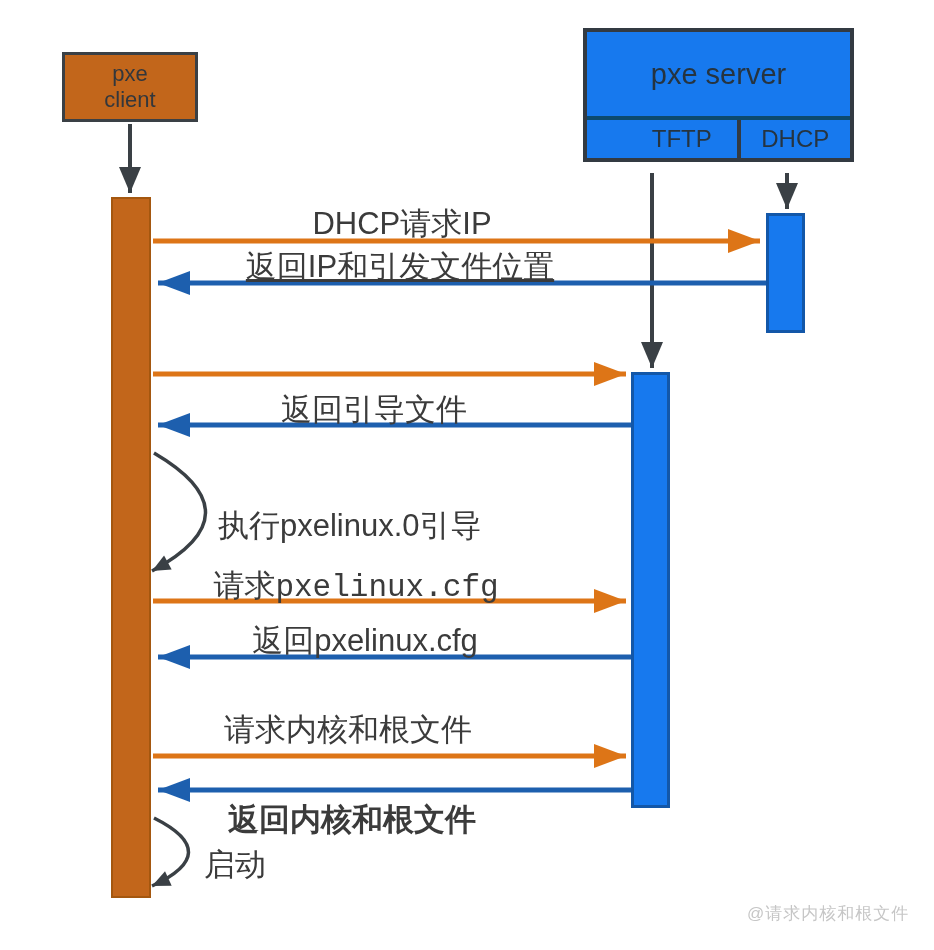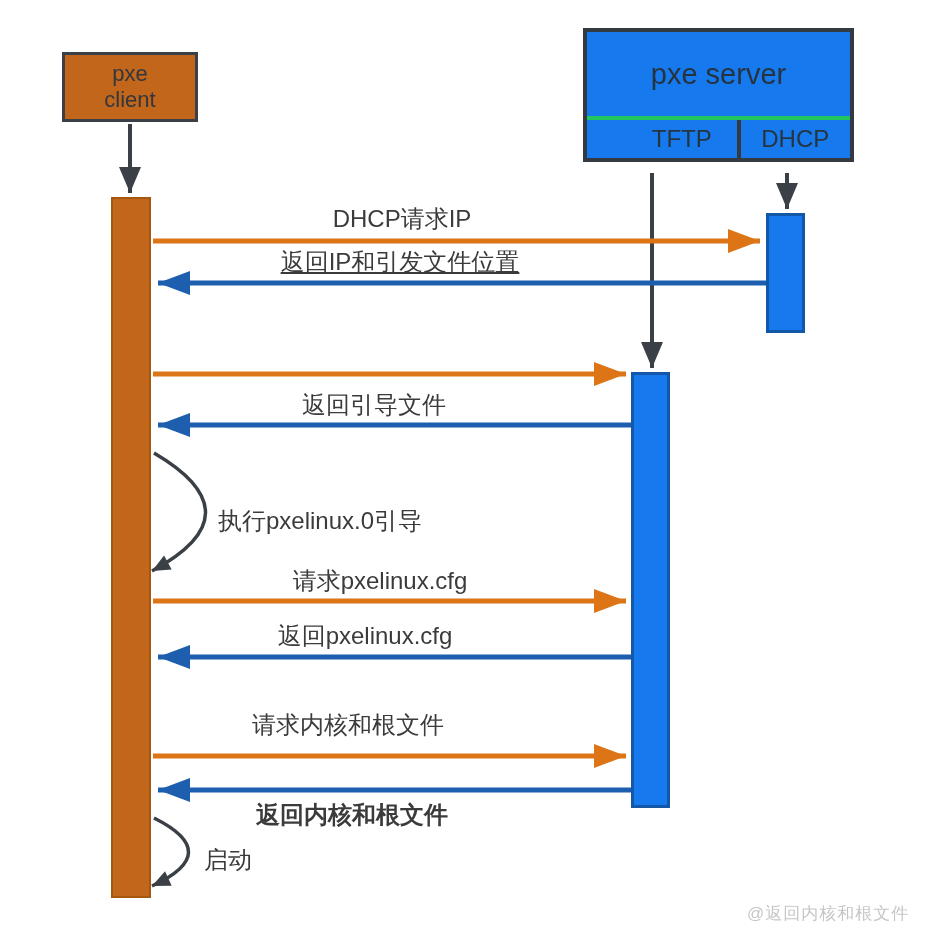--- a/index.html
+++ b/index.html
@@ -19,36 +19,36 @@
     display:flex;flex-direction:column;align-items:center;justify-content:center;
     font-size:22px;line-height:1.2;color:#33373c;
   }
   .server-box{
     left:583px;top:28px;width:271px;height:134px;box-sizing:border-box;
     background:var(--blue);border:4px solid #333a42;
     display:flex;flex-direction:column;
   }
   .server-title{flex:1;display:flex;align-items:center;justify-content:center;
     font-size:29px;color:#263440;}
-  .server-services{display:flex;height:38px;border-top:4px solid #22c55e;padding-left:40px;}
+  .server-services{display:flex;height:38px;border-top:4px solid #0c4a6e;padding-left:40px;}
   .service{flex:1;display:flex;align-items:center;justify-content:center;
     font-size:24px;color:#263440;}
   .service + .service{border-left:4px solid #333a42;}
 
   
   .client-line{left:111px;top:197px;width:40px;height:701px;box-sizing:border-box;
     background:var(--orange);border:2px solid #a4570f;}
   .blue-bar{box-sizing:border-box;background:var(--blue);border:3px solid #1357a8;}
   .tftp-bar{left:631px;top:372px;width:39px;height:436px;}
   .dhcp-bar{left:766px;top:213px;width:39px;height:120px;}
 
   svg.overlay{position:absolute;left:0;top:0;pointer-events:none;}
 
   
-  .msg{position:absolute;font-size:24px;color:var(--text);white-space:nowrap;}
+  .msg{position:absolute;font-size:31px;color:var(--text);white-space:nowrap;}
   .msg.center{transform:translateX(-50%);}
   .watermark{position:absolute;left:747px;top:902px;font-size:17px;
     color:var(--watermark);letter-spacing:1px;}
 </style>
 </head>
 <body>
 
 <div class="canvas">
 
   <div class="abs client-box">
@@ -97,20 +97,20 @@
     <line x1="631" y1="657" x2="158" y2="657" style="stroke:var(--blue-arrow)" stroke-width="5" marker-end="url(#head-blue)"></line>
     <line x1="153" y1="756" x2="626" y2="756" style="stroke:var(--orange-arrow)" stroke-width="5" marker-end="url(#head-orange)"></line>
     <line x1="631" y1="790" x2="158" y2="790" style="stroke:var(--blue-arrow)" stroke-width="5" marker-end="url(#head-blue)"></line>
     <path d="M154,818 Q224,853 152,886" fill="none" style="stroke:var(--dark)" stroke-width="3.5" marker-end="url(#head-loop)"></path>
   </svg>
 
   <div class="msg center" style="left:402px;top:203px;">DHCP请求IP</div>
   <div class="msg center" style="left:400px;top:246px;text-decoration:underline;">返回IP和引发文件位置</div>
   <div class="msg center" style="left:374px;top:389px;text-align:right;">返回引导文件</div>
   <div class="msg" style="left:218px;top:505px;">执行pxelinux.0引导</div>
-  <div class="msg center" style="left:380px;top:565px;">请求pxelinux.cfg</div>
+  <div class="msg center" style="left:356px;top:565px;font-family:Liberation Mono, monospace;">请求pxelinux.cfg</div>
   <div class="msg center" style="left:365px;top:620px;">返回pxelinux.cfg</div>
   <div class="msg center" style="left:348px;top:709px;">请求内核和根文件</div>
   <div class="msg center" style="left:352px;top:799px;font-weight:bold;">返回内核和根文件</div>
   <div class="msg" style="left:204px;top:844px;">启动</div>
 
-  <div class="watermark">@返回内核和根文件</div>
+  <div class="watermark">@请求内核和根文件</div>
 </div>
 
 </body></html>

